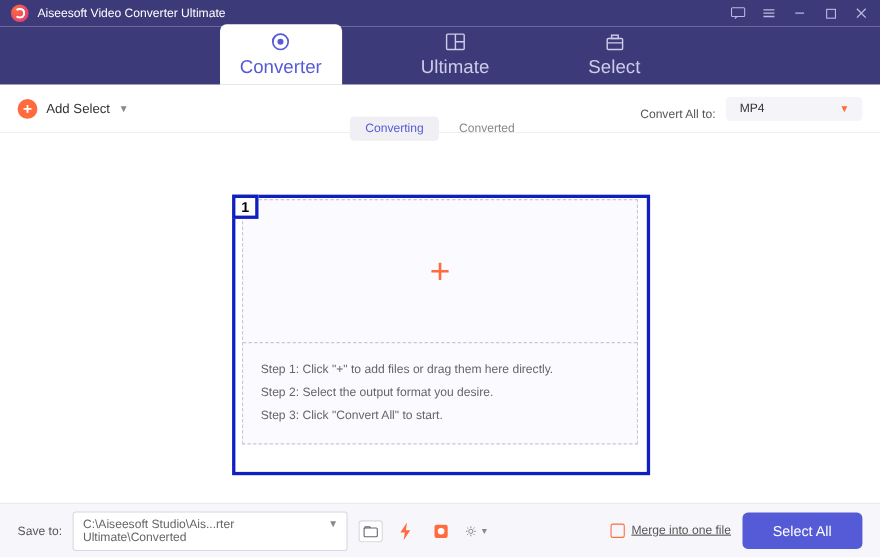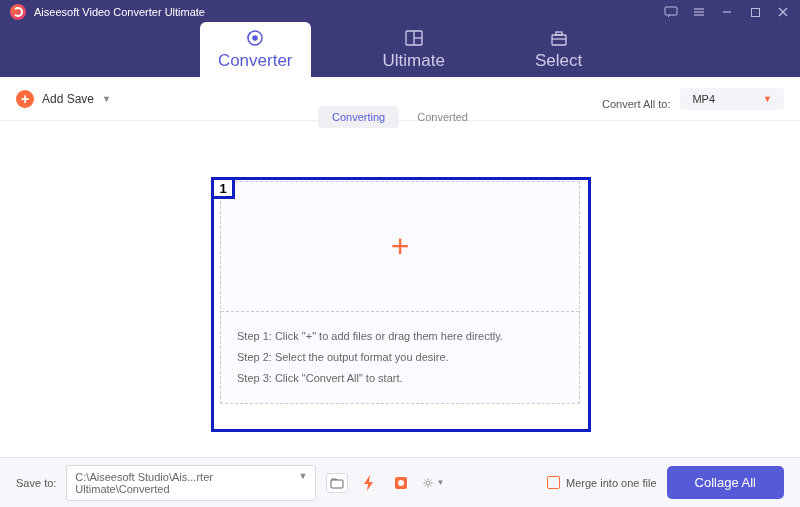--- a/index.html
+++ b/index.html
@@ -21,41 +21,41 @@
 .toolbar { height: 44px; display: flex; align-items: center; padding: 0 16px; border-bottom: 1px solid #eee; }
 .add-files { display: flex; align-items: center; gap: 8px; cursor: pointer; color: #333; font-size: 12px; }
 .plus-circle { width: 18px; height: 18px; border-radius: 50%; background: #ff6b3d; display: flex; align-items: center; justify-content: center; color: #fff; font-size: 14px; font-weight: bold; line-height: 1; }
 .chev { font-size: 9px; color: #888; }
 
 .center-tabs { position: absolute; left: 50%; transform: translateX(-50%); display: flex; gap: 4px; margin-top: 36px; }
 .ctab { padding: 5px 14px; font-size: 11px; border-radius: 4px; cursor: pointer; color: #888; }
 .ctab.active { background: #f0f0f4; color: #555bd6; }
 
 .right-opts { margin-left: auto; display: flex; align-items: flex-end; gap: 10px; font-size: 11px; color: #555; }
-.format-select { display: flex; align-items: center; gap: 48px; background: #f5f5f9; padding: 5px 12px; border-radius: 4px; cursor: pointer; color: #333; font-size: 11px; }
+.format-select { display: flex; align-items: center; gap: 68px; background: #f5f5f9; padding: 5px 12px; border-radius: 4px; cursor: pointer; color: #333; font-size: 11px; }
 .format-select .caret { color: #ff6b3d; font-size: 9px; }
 
 .dropzone-wrap { padding: 60px 0 0; display: flex; justify-content: center; position: relative; }
 .highlight-box { position: absolute; border: 3px solid #1020c0; top: 56px; left: 211px; width: 380px; height: 255px; pointer-events: none; }
 .highlight-num { position: absolute; top: -3px; left: -3px; background: #fff; border: 3px solid #1020c0; width: 24px; height: 22px; font-weight: bold; font-size: 13px; display: flex; align-items: center; justify-content: center; color: #000; }
 
 .dropzone { width: 360px; border: 1px dashed #c8c8d8; background: #fafaff; }
 .dz-top { height: 130px; display: flex; align-items: center; justify-content: center; border-bottom: 1px dashed #c8c8d8; cursor: pointer; }
 .dz-plus { font-size: 32px; color: #ff6b3d; font-weight: 200; }
 .dz-steps { padding: 14px 16px; font-size: 11px; color: #666; line-height: 1.9; }
 
 .footer { height: 50px; background: #f7f7fb; border-top: 1px solid #e5e5ee; display: flex; align-items: center; padding: 16px 16px; gap: 10px; font-size: 11px; color: #555; }
 .save-to-label { white-space: nowrap; }
 .save-path { flex: 0 0 250px; background: #fff; border: 1px solid #d8d8e0; border-radius: 3px; padding: 5px 8px; display: flex; justify-content: space-between; color: #666; }
 .footer-icon { width: 22px; height: 20px; display: flex; align-items: center; justify-content: center; border: 1px solid #d8d8e0; border-radius: 3px; background: #fff; cursor: pointer; font-size: 12px; color: #666; }
 .footer-icon.accel { color: #ff6b3d; border: none; background: none; }
 .footer-icon.gpu { color: #ff6b3d; border: none; background: none; }
 .footer-icon.gear { border: none; background: none; }
 .spacer { flex: 1; }
-.merge { display: flex; align-items: flex-end; gap: 6px; cursor: pointer; }
+.merge { display: flex; align-items: flex-start; gap: 6px; cursor: pointer; text-decoration: underline; }
 .merge-box { width: 13px; height: 13px; border: 1.5px solid #ff6b3d; border-radius: 2px; }
 .convert-btn { background: #555bd6; color: #fff; padding: 9px 28px; border-radius: 5px; cursor: pointer; font-size: 13px; }
 </style>
 </head>
 <body>
 
 <div class="titlebar">
   <div class="titlebar-logo"></div>
   <div class="titlebar-title">Aiseesoft Video Converter Ultimate</div>
   <div class="titlebar-controls">
@@ -121,21 +121,21 @@
         </svg>
       </div>
     <span>Select</span>
   </div>
 </div>
 
 <div class="main">
   <div class="toolbar">
     <div class="add-files">
       <div class="plus-circle">+</div>
-      <span>Add Save</span>
+      <span>Add Select</span>
       <span class="chev">▼</span>
     </div>
     <div class="center-tabs">
       <div class="ctab active">Converting</div>
       <div class="ctab">Converted</div>
     </div>
     <div class="right-opts">
       <span>Convert All to:</span>
       <div class="format-select">
         <span>MP4</span>
@@ -189,14 +189,14 @@
         <circle cx="8" cy="8" r="2.5"></circle>
         <path d="M8 2v2M8 12v2M2 8h2M12 8h2M3.5 3.5l1.4 1.4M11.1 11.1l1.4 1.4M3.5 12.5l1.4-1.4M11.1 4.9l1.4-1.4"></path>
       </svg>
       <span class="chev" style="font-size:8px;margin-left:2px">▼</span>
     </div>
   <div class="spacer"></div>
   <div class="merge">
     <div class="merge-box"></div>
     <span>Merge into one file</span>
   </div>
-  <div class="convert-btn">Collage All</div>
+  <div class="convert-btn">Select All</div>
 </div>
 
 </body></html>

